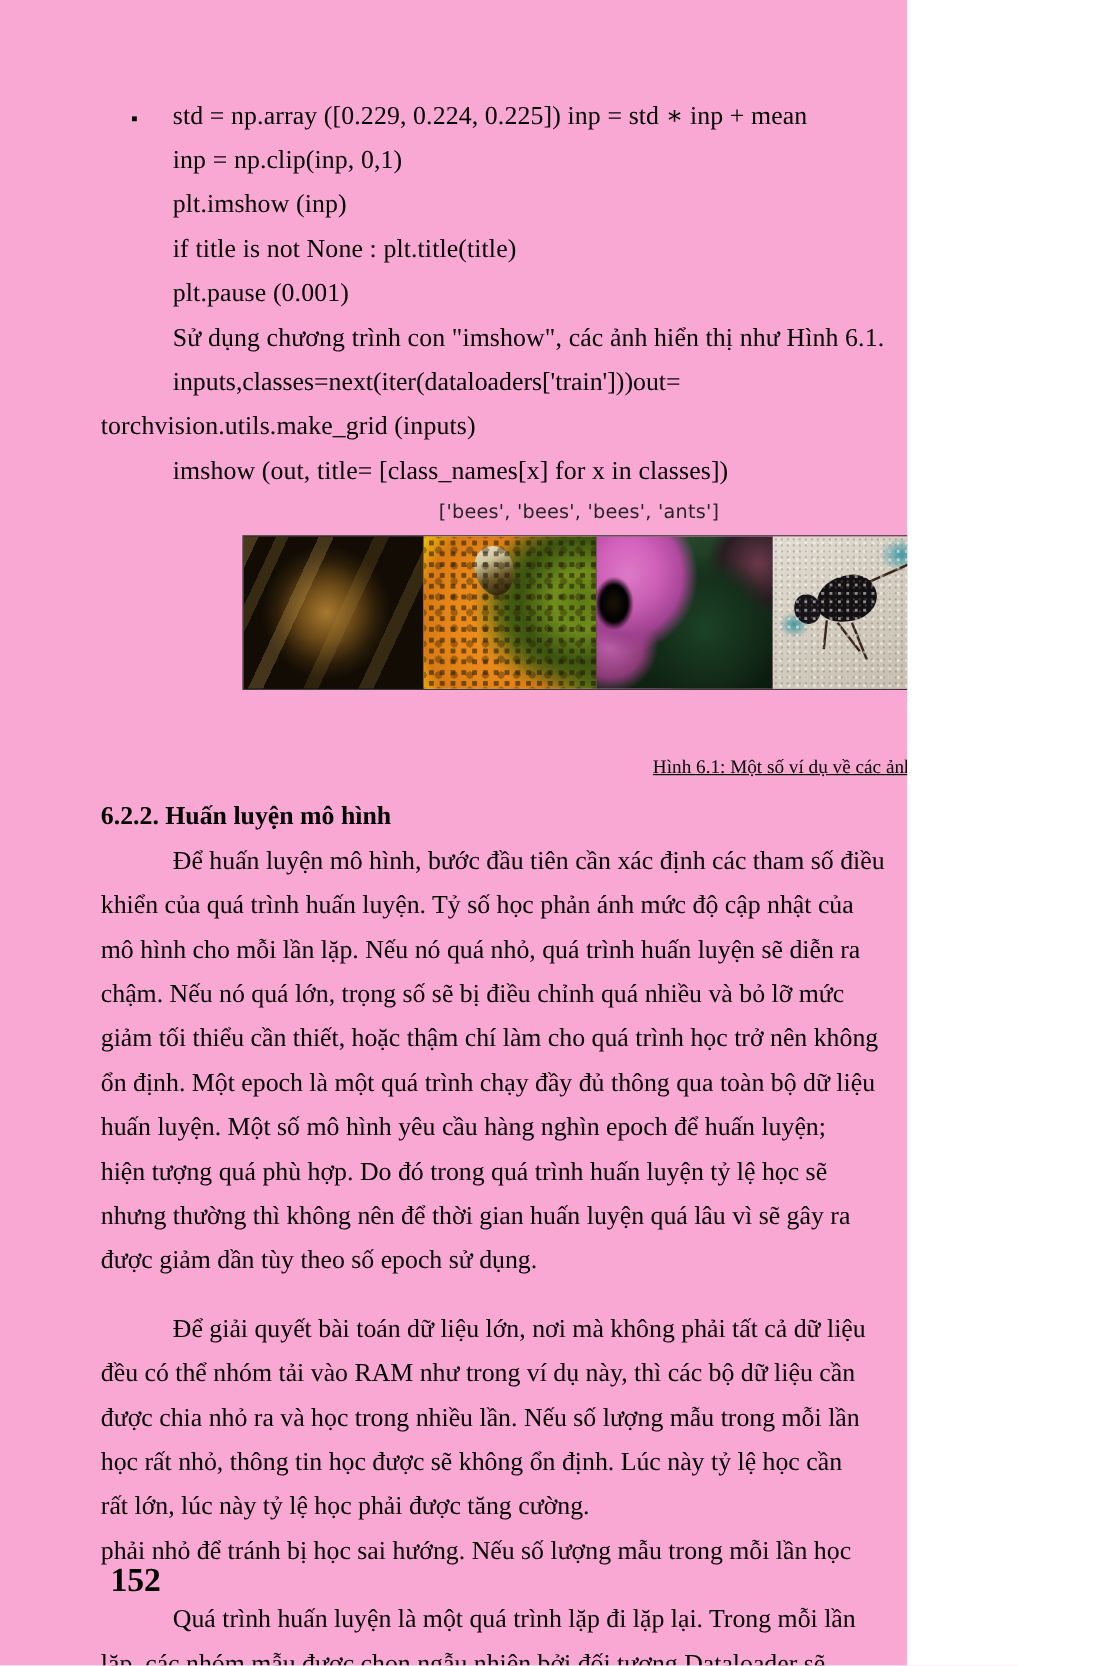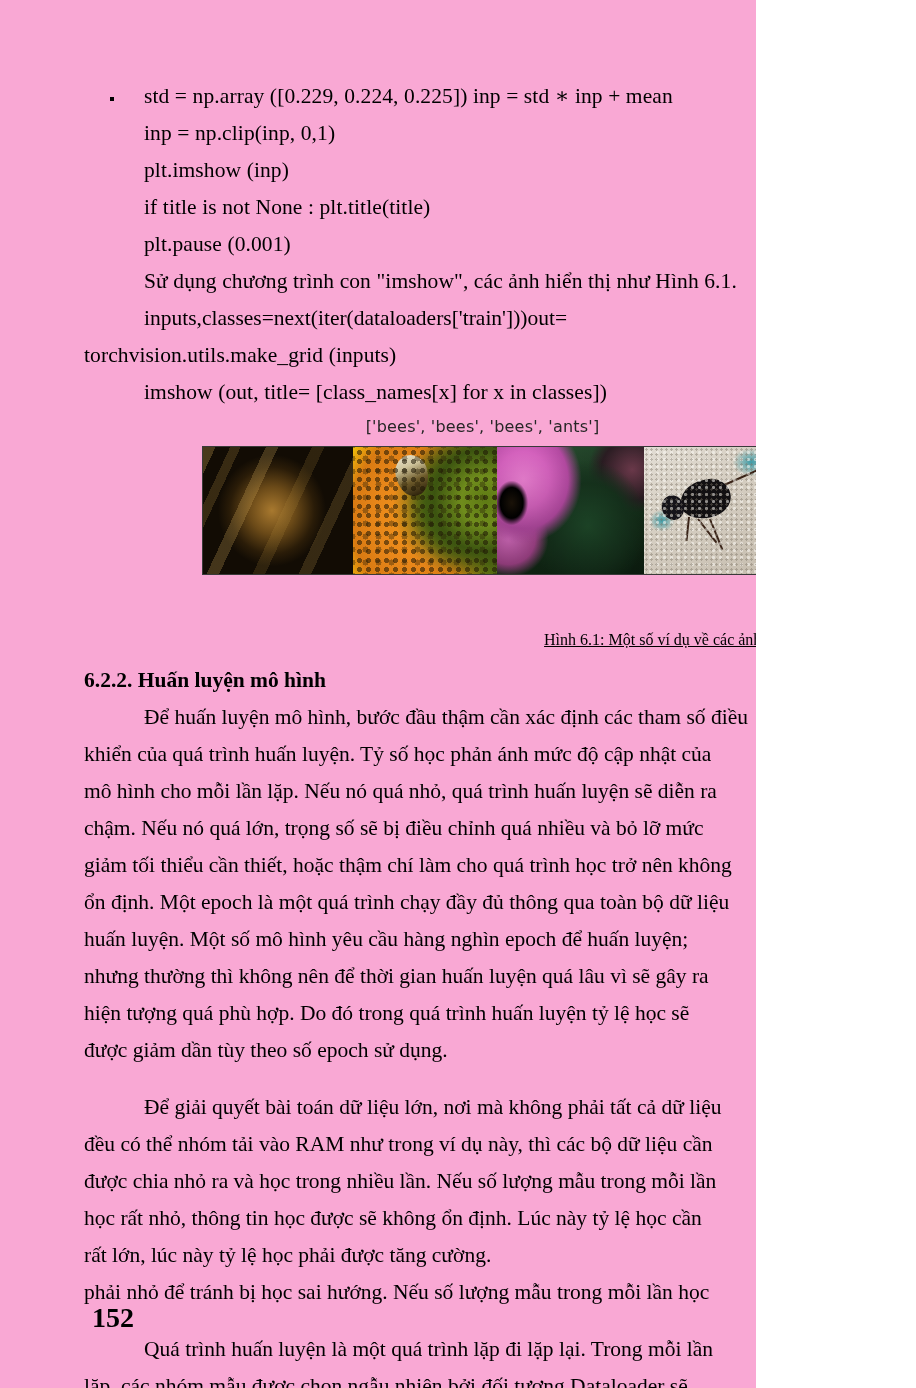--- a/index.html
+++ b/index.html
@@ -328,30 +328,30 @@
         </div>
       </div>
     </div>
 
     <div class="figcaption">Hình 6.1: Một số ví dụ về các ảnh huấn luyện</div>
 
     <div class="section-heading">6.2.2. Huấn luyện mô hình</div>
 
     <div class="para-block">
       <div class="flowline indent">
-          <span>Để huấn luyện mô hình, bước đầu thậm cần xác định các tham số điều</span>
+          <span>Để huấn luyện mô hình, bước đầu tiên cần xác định các tham số điều</span>
         </div>
       <div class="para-just">khiển của quá trình huấn luyện. Tỷ số học phản ánh mức độ cập nhật của</div>
       <div class="para-just">mô hình cho mỗi lần lặp. Nếu nó quá nhỏ, quá trình huấn luyện sẽ diễn ra</div>
       <div class="para-just">chậm. Nếu nó quá lớn, trọng số sẽ bị điều chỉnh quá nhiều và bỏ lỡ mức</div>
       <div class="para-just">giảm tối thiểu cần thiết, hoặc thậm chí làm cho quá trình học trở nên không</div>
       <div class="para-just">ổn định. Một epoch là một quá trình chạy đầy đủ thông qua toàn bộ dữ liệu</div>
       <div class="para-just">huấn luyện. Một số mô hình yêu cầu hàng nghìn epoch để huấn luyện;</div>
+      <div class="para-just">hiện tượng quá phù hợp. Do đó trong quá trình huấn luyện tỷ lệ học sẽ</div>
       <div class="para-just">nhưng thường thì không nên để thời gian huấn luyện quá lâu vì sẽ gây ra</div>
-      <div class="para-just">hiện tượng quá phù hợp. Do đó trong quá trình huấn luyện tỷ lệ học sẽ</div>
       <div class="para-just">được giảm dần tùy theo số epoch sử dụng.</div>
     </div>
 
     <div class="para-gap"></div>
 
     <div class="para-block">
       <div class="flowline indent">
           <span>Để giải quyết bài toán dữ liệu lớn, nơi mà không phải tất cả dữ liệu</span>
         </div>
       <div class="para-just">đều có thể nhóm tải vào RAM như trong ví dụ này, thì các bộ dữ liệu cần</div>

